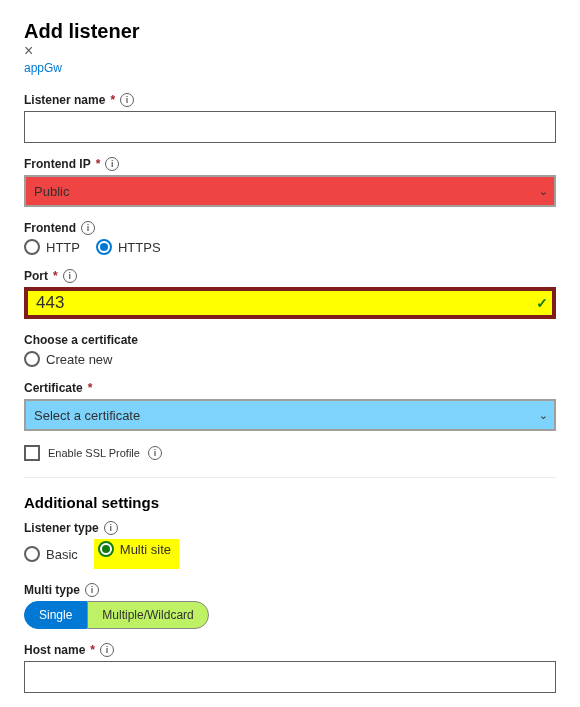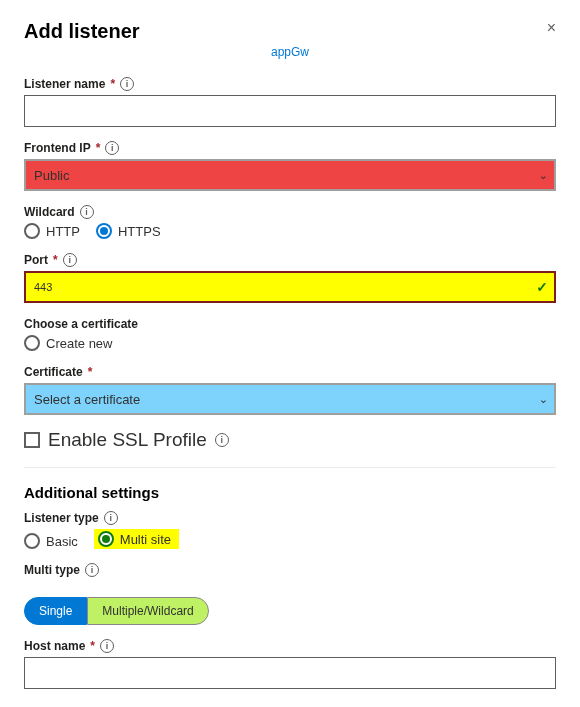--- a/index.html
+++ b/index.html
@@ -14,31 +14,31 @@
       min-height: 707px;
       background: #fff;
       padding: 20px 24px 30px 24px;
       position: relative;
     }
     .panel-header {
       display: flex;
       justify-content: space-between;
       align-items: flex-start;
       margin-bottom: 2px;
+      flex-direction: column;
     }
     .panel-title {
       font-size: 20px;
       font-weight: 600;
       color: #000;
     }
     .panel-subtitle {
       color: #0078d4;
       font-size: 12px;
       margin-bottom: 18px;
-      text-align: center;
     }
     .close-btn {
       background: none;
       border: none;
       cursor: pointer;
       font-size: 16px;
       color: #605e5c;
       padding: 0;
       line-height: 1;
     }
@@ -103,21 +103,21 @@
       position: absolute;
       right: 8px;
       top: 50%;
       transform: translateY(-50%);
       pointer-events: none;
       color: #323130;
       font-size: 11px;
     }
     .radio-group {
       display: flex;
-      align-items: flex-end;
+      align-items: center;
       gap: 16px;
       margin-top: 4px;
     }
     .radio-option {
       display: flex;
       align-items: center;
       gap: 6px;
       cursor: pointer;
     }
     .radio-label {
@@ -156,23 +156,23 @@
       height: 8px;
       border-radius: 50%;
       background: #107c10;
     }
     .port-input-wrapper {
       position: relative;
     }
     .port-input {
       width: 100%;
       height: 32px;
-      border: 2px solid #7f1d1d;
+      border: 4px solid #7f1d1d;
       padding: 0 32px 0 8px;
-      font-size: 11px;
+      font-size: 17px;
       color: #323130;
       background: #ffff00;
       outline: none;
     }
     .port-check {
       position: absolute;
       right: 8px;
       top: 50%;
       transform: translateY(-50%);
       color: #107c10;
@@ -202,30 +202,30 @@
       height: 16px;
       border: 2px solid #605e5c;
       background: #fff;
       display: flex;
       align-items: center;
       justify-content: center;
       cursor: pointer;
       flex-shrink: 0;
     }
     .checkbox-label {
-      font-size: 19px;
+      font-size: 11px;
       color: #323130;
       text-align: right;
     }
     
     .toggle-group {
       display: flex;
       align-items: center;
       gap: 0;
-      margin-top: 20px;
+      margin-top: 4px;
     }
     .toggle-btn {
       height: 28px;
       padding: 0 14px;
       font-size: 12px;
       border: 1px solid #8a8886;
       cursor: pointer;
       background: #bef264;
       color: #323130;
     }
@@ -234,21 +234,21 @@
       color: #fff;
       border-color: #0078d4;
       border-radius: 16px 0 0 16px;
     }
     .toggle-btn:not(.active) {
       border-radius: 0 16px 16px 0;
     }
     
     .multisite-label-wrapper {
       background: #ffff00;
-      padding: 2px 8px 2px 4px;
+      padding: 2px 8px 12px 4px;
       display: inline-flex;
       align-items: center;
       gap: 6px;
     }
   </style>
 </head>
 <body>
 
 <div class="panel">
 
@@ -277,21 +277,21 @@
       <select class="select-input highlighted">
         <option>Public</option>
         <option>Private</option>
       </select>
       <span class="select-chevron">⌄</span>
     </div>
   </div>
 
   <div class="form-group">
     <div class="form-label">
-      <span>Wildcard</span>
+      <span>Frontend</span>
       <span class="info-icon">i</span>
     </div>
     <div class="radio-group">
       <label class="radio-option">
         <div class="radio-circle"></div>
         <span class="radio-label">HTTP</span>
       </label>
       <label class="radio-option">
         <div class="radio-circle selected"></div>
         <span class="radio-label">HTTPS</span>

